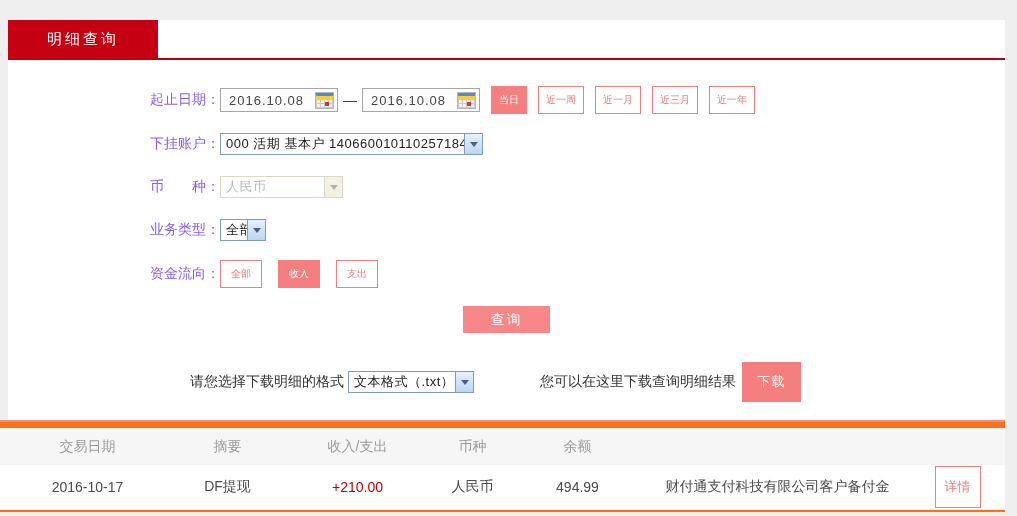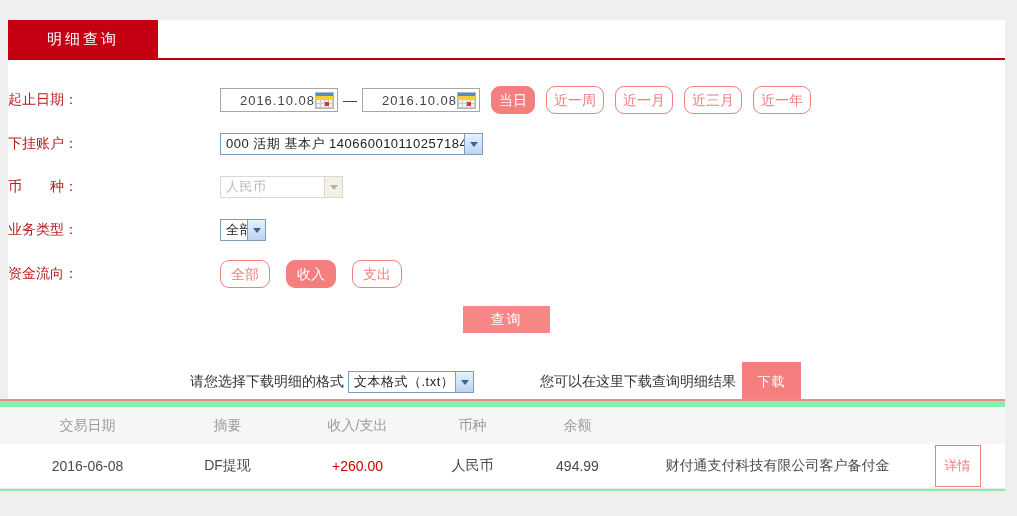--- a/index.html
+++ b/index.html
@@ -18,48 +18,48 @@
     width:150px;height:38px;background:#c40012;color:#ffffff;
     font-size:15px;letter-spacing:3px;
     display:flex;align-items:center;justify-content:center;cursor:pointer;
   }
   
   .form{padding-top:26px;}
   .form-row{
     display:flex;align-items:center;min-height:26px;margin-bottom:17px;
     font-size:14px;color:#333;
   }
-  .lbl{width:212px;flex-shrink:0;color:#b91c1c;}
+  .lbl{width:212px;text-align:right;flex-shrink:0;color:#8b5cf6;}
   .date-input{
     width:118px;height:24px;box-sizing:border-box;background:#fff;
     border:1px solid #a6a6a6;display:flex;align-items:center;
     padding:0 3px 0 8px;cursor:text;
   }
-  .date-text{flex:1;text-align:right;font-size:13px;color:#444;letter-spacing:1px;}
+  .date-text{flex:1;text-align:left;font-size:13px;color:#444;letter-spacing:1px;}
   .dash{margin:0 5px;color:#444;}
   
   .cal{
     width:19px;height:17px;box-sizing:border-box;border:1px solid #b5b5b5;
     display:flex;flex-direction:column;background:#f2f2f2;cursor:pointer;flex-shrink:0;
   }
   .cal-top{height:3px;background:#4a8fd4;}
   .cal-mid{height:3px;background:#ffcc33;}
   .cal-grid{
     flex:1;position:relative;
     background-image:
       repeating-linear-gradient(90deg,#c9c9c9 0 1px,transparent 1px 4px),
       repeating-linear-gradient(0deg,#c9c9c9 0 1px,transparent 1px 4px);
   }
   .cal-grid::after{
     content:"";position:absolute;right:4px;bottom:2px;width:4px;height:4px;background:#cc3b3b;
   }
   
   .btn{
-    font-family:inherit;font-size:14px;padding:4px 7px;margin-left:11px;
-    cursor:pointer;line-height:18px;border-radius:9px;
+    font-family:inherit;font-size:10px;padding:4px 7px;margin-left:11px;
+    cursor:pointer;line-height:18px;
   }
   .btn-fill{background:#f57e7e;border:1px solid #f57e7e;color:#fff;}
   .btn-line{background:#fff;border:1px solid #f08080;color:#f07c7c;}
   .flow-btn{margin-left:0;margin-right:16px;padding:4px 10px;}
   
   .select{
     height:22px;box-sizing:border-box;border:1px solid #7f9db9;background:#fff;
     display:flex;align-items:center;font-size:13px;color:#222;cursor:pointer;
   }
   .select .txt{flex:1;padding-left:5px;white-space:nowrap;overflow:hidden;letter-spacing:0.5px;}
@@ -92,22 +92,22 @@
   }
   .dl-label{margin-left:182px;}
   .dl-select{margin-left:4px;}
   .dl-hint{margin-left:66px;}
   .dl-btn{
     margin-left:6px;width:59px;height:40px;background:#f57e7e;border:none;
     color:#fff;font-size:13px;font-family:inherit;letter-spacing:1px;cursor:pointer;
   }
   
   .table-section{
-    position:absolute;left:0;top:399px;width:1005px;height:92px;
-    background:#86efac;border-top:2px solid #f08a8a;box-sizing:border-box;padding-top:6px;
+    position:absolute;left:0;top:420px;width:1005px;height:92px;
+    background:#f97316;border-top:2px solid #f08a8a;box-sizing:border-box;padding-top:6px;
   }
   .thead{
     height:37px;background:#f6f6f6;display:flex;align-items:center;
     color:#9b9b9b;font-size:14px;
   }
   .trow{
     height:44px;display:flex;align-items:center;font-size:14px;color:#4a4a4a;
     border-bottom:1px solid #e9e9e9;background:#fff;
   }
   .c1{width:175px;}.c2{width:105px;}.c3{width:155px;}.c4{width:75px;}
@@ -216,23 +216,23 @@
 <div class="table-section">
   <div class="thead">
     <span class="cell c1">交易日期</span>
     <span class="cell c2">摘要</span>
     <span class="cell c3">收入/支出</span>
     <span class="cell c4">币种</span>
     <span class="cell c5">余额</span>
     <span class="cell c7"></span>
   </div>
   <div class="trow">
-    <span class="cell c1">2016-06-08</span>
+    <span class="cell c1">2016-10-17</span>
     <span class="cell c2">DF提现</span>
-    <span class="cell c3 amount">+260.00</span>
+    <span class="cell c3 amount">+210.00</span>
     <span class="cell c4">人民币</span>
     <span class="cell c5">494.99</span>
     <span class="cell c6">财付通支付科技有限公司客户备付金</span>
     <span class="cell c7">
       <button class="detail-btn">详情</button>
     </span>
   </div>
 </div>
 
 </body></html>

